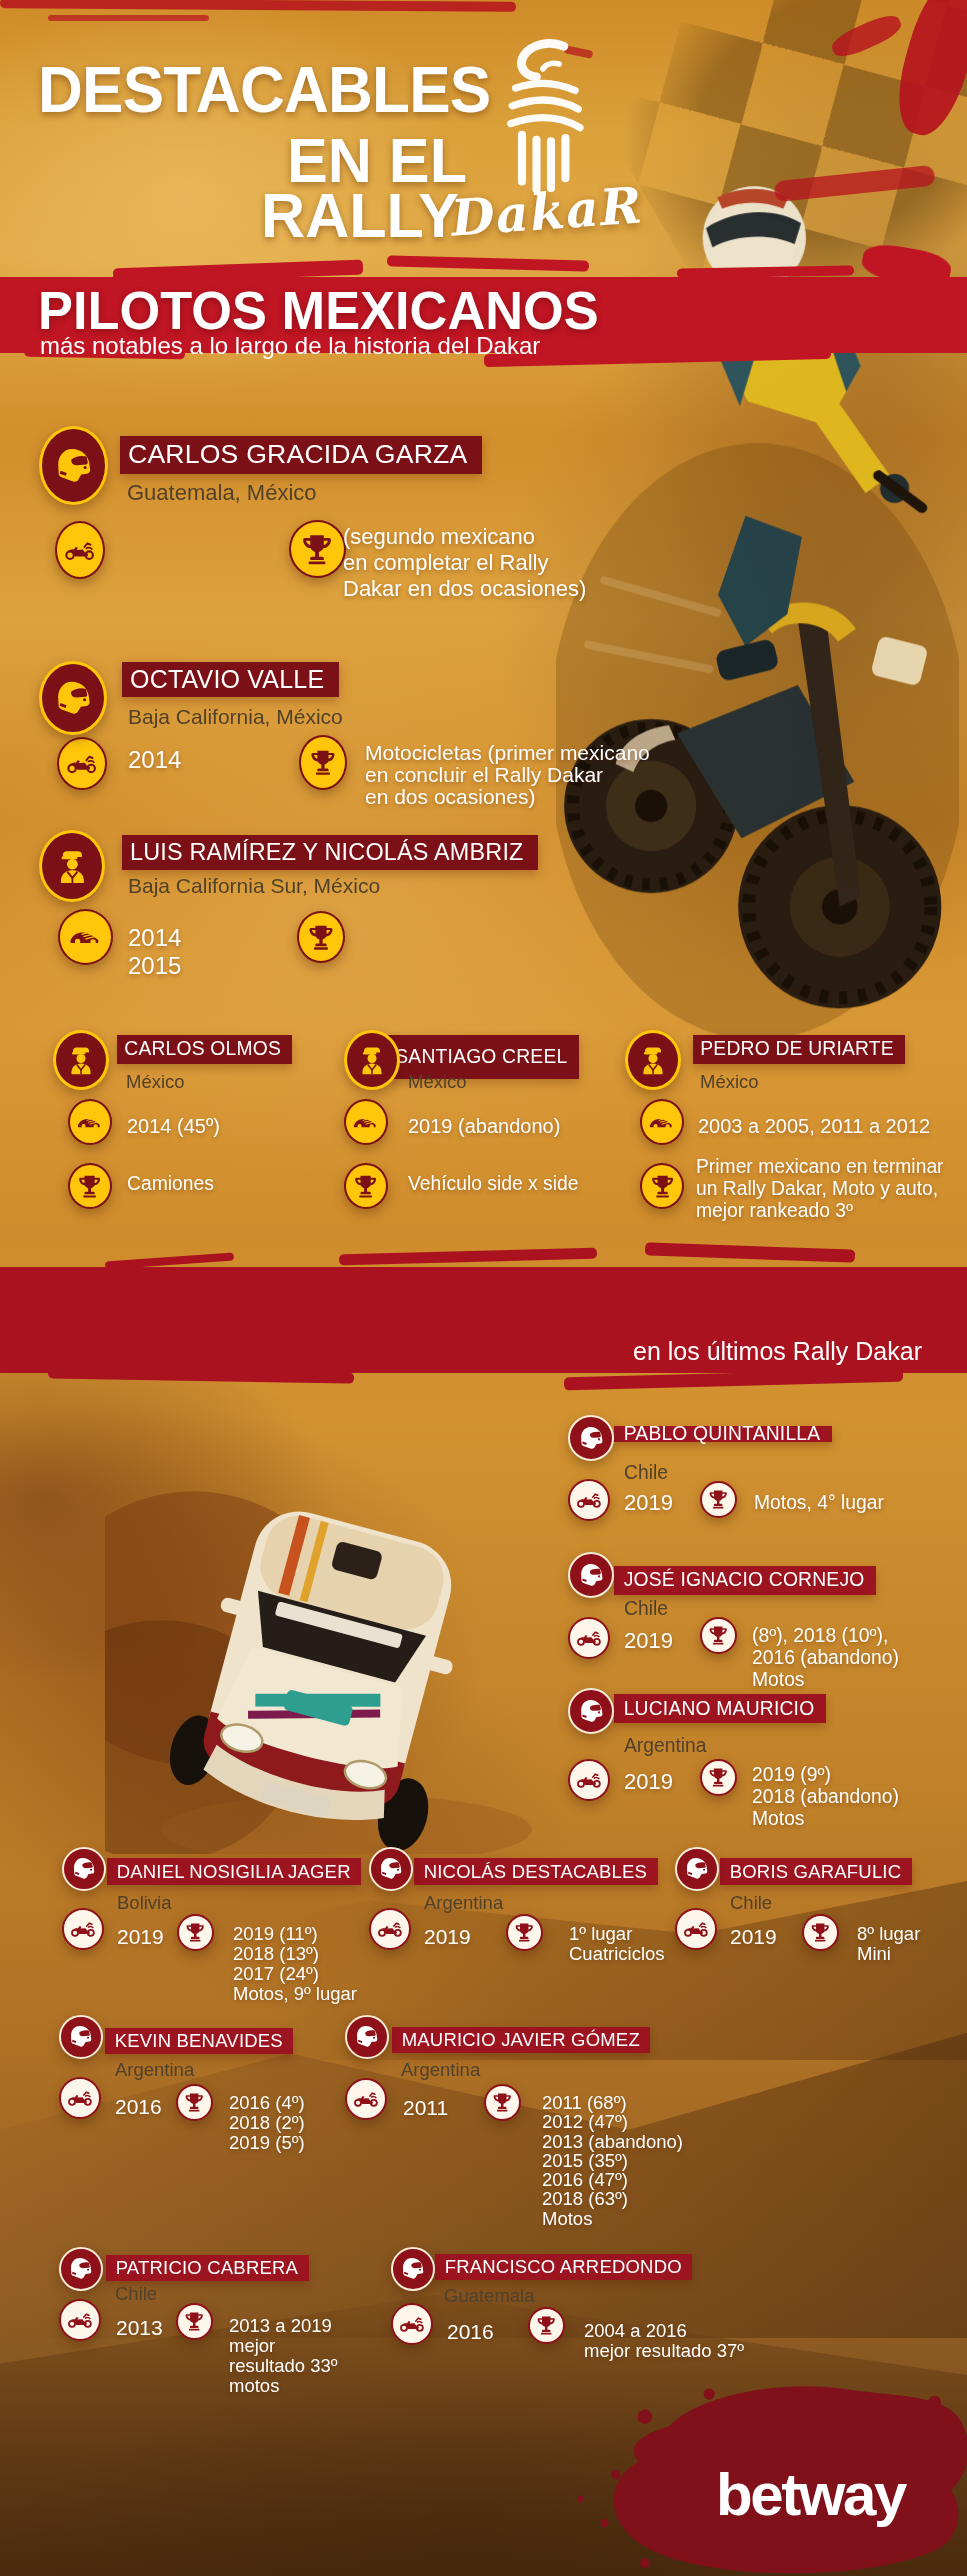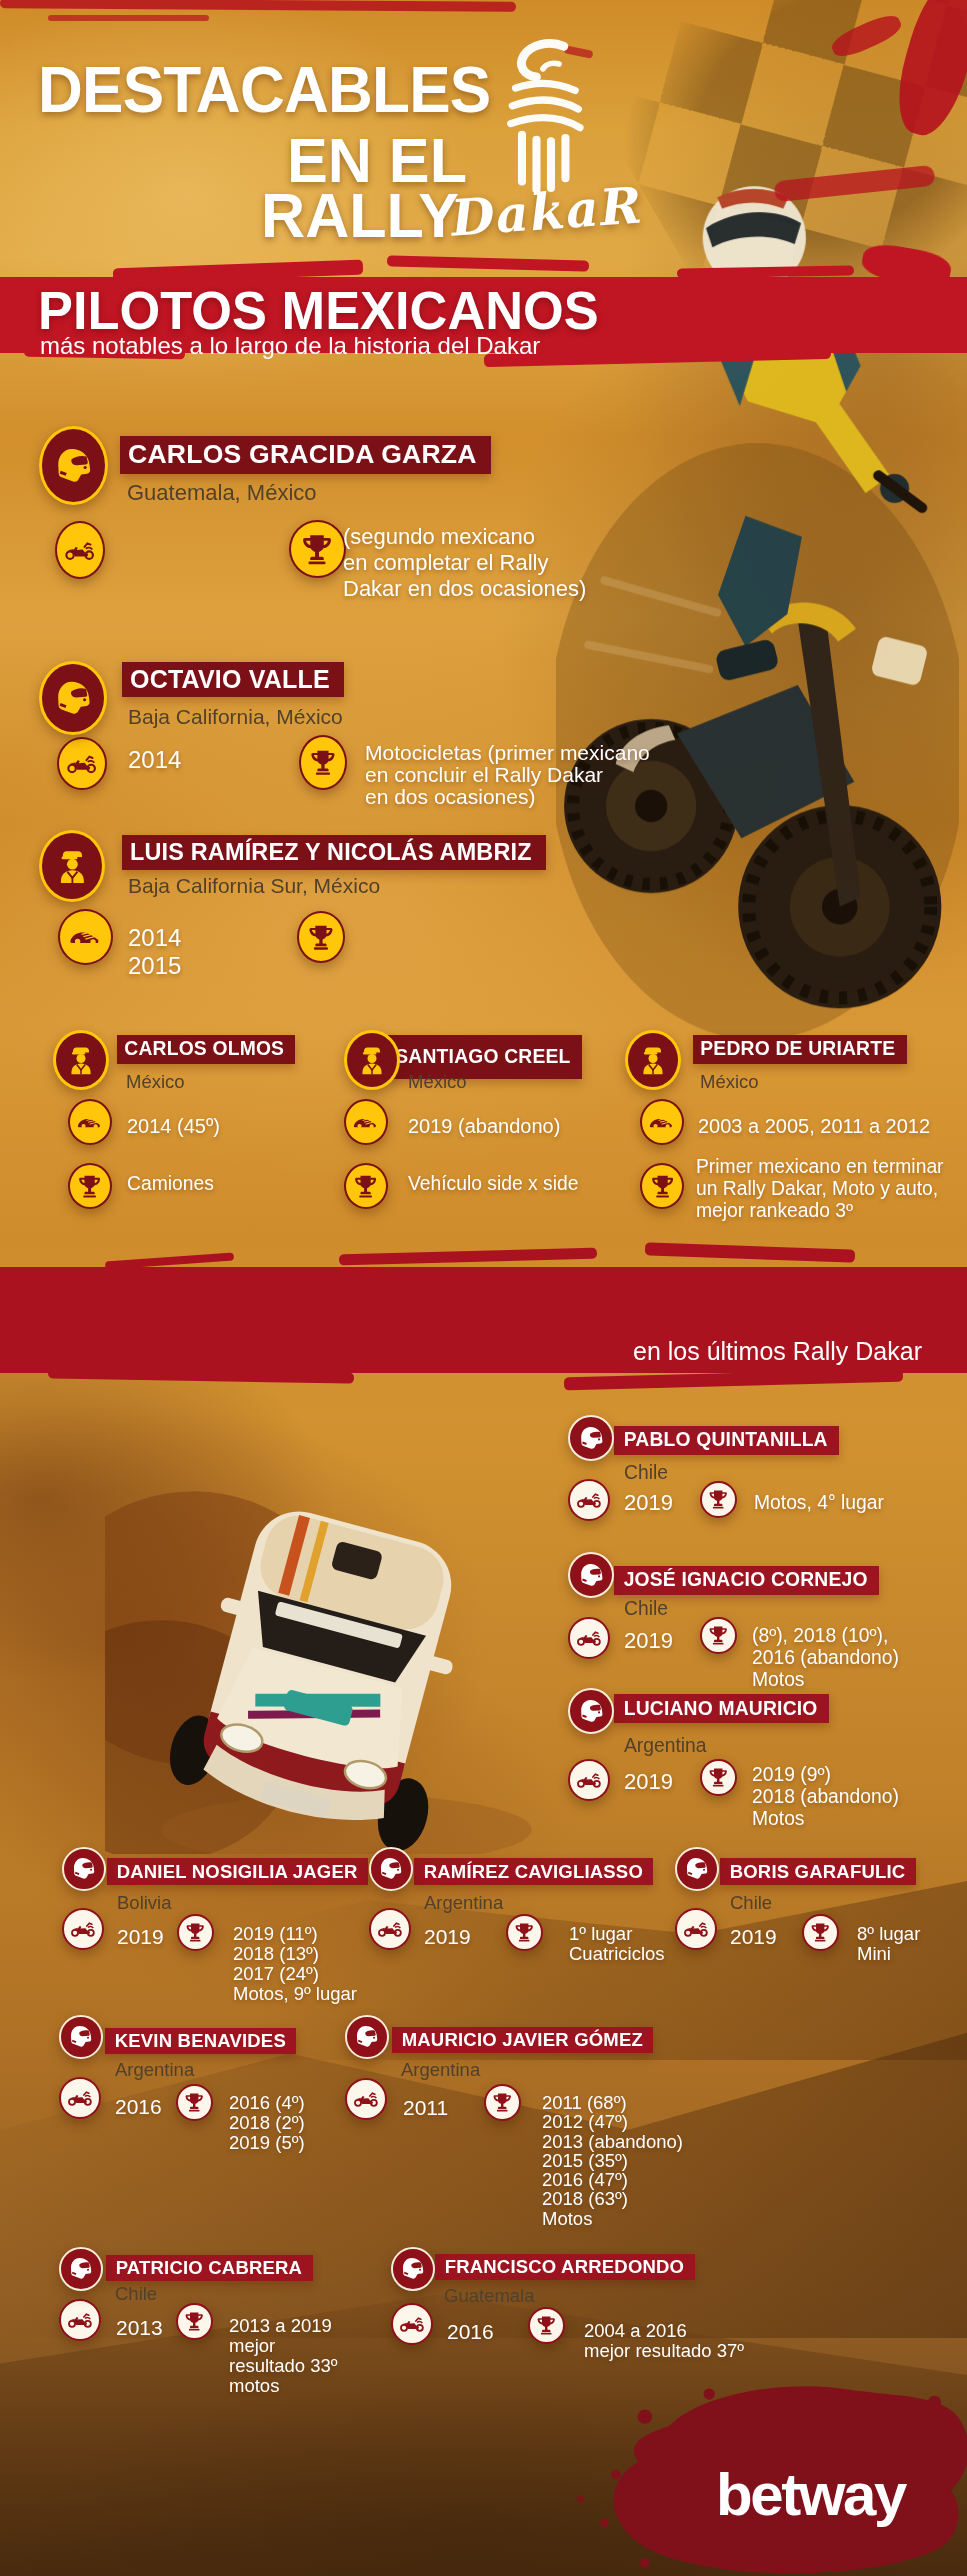--- a/index.html
+++ b/index.html
@@ -41,21 +41,21 @@
   
   .av{position:absolute;border-radius:50%;display:flex;align-items:center;justify-content:center;box-shadow:0 4.8px 11.3px rgba(70,30,0,.35);}
   .av-mx{background:#7b1016;border:3.2px solid #ffc60a;color:#ffc60a;--kn:#7b1016;}
   .st-mx{background:#ffc60a;border:2.4px solid #7b1016;color:#7b1016;--kn:#ffc60a;}
   .av-lt{background:#8e1019;border:2.4px solid #f7ecd9;color:#fff;--kn:#8e1019;}
   .st-lt{background:#fdf6ea;border:2.4px solid #8e1019;color:#8e1019;--kn:#fdf6ea;}
   .ig{width:68%;height:68%;}
   .plate{position:absolute;display:inline-flex;align-items:center;white-space:nowrap;background:#7b1016;color:#fff;
     box-shadow:0 4px 9.7px rgba(90,30,0,.3);}
   .plate-lt{background:#9c1420;}
-  .pname{font-weight:bold;letter-spacing:0.2px;}
+  .pname{font-weight:normal;letter-spacing:0.2px;}
   .loc{position:absolute;color:#51412a;white-space:nowrap;}
   .yrs,.tro{position:absolute;color:#fff;white-space:pre-line;text-shadow:0 1.6px 4px rgba(90,40,0,.4);}
   .px *{box-sizing:border-box;}
   .px{position:absolute;}
   
   .dune{position:absolute;left:0;width:967px;}
   .dune-a{top:1818px;height:242px;background:linear-gradient(105deg, rgba(0,0,0,0) 30%, rgba(112,66,18,.35) 55%, rgba(90,50,14,.5) 100%);
     clip-path:polygon(0 70%,38% 34%,72% 48%,100% 26%,100% 100%,0 100%);}
   .dune-b{top:1991px;height:347px;background:linear-gradient(100deg, rgba(150,96,34,.22), rgba(104,60,18,.48) 60%, rgba(82,46,14,.6));
     clip-path:polygon(0 40%,30% 18%,65% 40%,100% 12%,100% 100%,0 100%);}
@@ -363,21 +363,21 @@
     <div class="br" style="background:#ab1220;left:564px;top:106px;width:339px;height:13px;transform:rotate(-1.5deg)"></div>
     <div class="band-sub" style="right:45px;top:71px;font-size:25px">en los últimos Rally Dakar</div>
   </div>
 
   <div class="px z3" style="left:568px;top:1415px;width:379px;height:121px">
     <div class="av av-lt" style="left:0;top:0;width:46px;height:46px;z-index:2">
         <svg class="ig" viewBox="0 0 64 64">
           <use href="#i-helmet"></use>
         </svg>
       </div>
-    <div class="plate plate-lt" style="left:46px;top:10.5px;height:29px;padding:0 11.3px 0 9.7px">
+    <div class="plate plate-lt" style="left:46px;top:10.5px;height:16px;padding:0 11.3px 0 9.7px">
         <span class="pname" style="font-size:19.3px">PABLO QUINTANILLA</span>
       </div>
     <div class="loc" style="left:56px;top:47px;font-size:19.3px">Chile</div>
     <div class="av st-lt" style="left:0;top:64px;width:42px;height:42px">
         <svg class="ig" viewBox="0 0 72 48">
           <use href="#i-moto"></use>
         </svg>
       </div>
     <div class="yrs" style="left:56px;top:75px;font-size:22px">2019</div>
     <div class="av st-lt" style="left:132px;top:66px;width:37px;height:37px">
@@ -466,21 +466,21 @@
 2017 (24º)
 Motos, 9º lugar</div>
   </div>
   <div class="px z3" style="left:369px;top:1847px;width:298px;height:161px">
     <div class="av av-lt" style="left:0;top:0;width:44px;height:44px;z-index:2">
         <svg class="ig" viewBox="0 0 64 64">
           <use href="#i-helmet"></use>
         </svg>
       </div>
     <div class="plate plate-lt" style="left:45px;top:11.3px;height:26.6px;padding:0 10.5px 0 9.7px">
-        <span class="pname" style="font-size:18.5px">RAMÍREZ CAVIGLIASSO</span>
+        <span class="pname" style="font-size:18.5px">NICOLÁS DESTACABLES</span>
       </div>
     <div class="loc" style="left:55px;top:45px;font-size:18.5px">Argentina</div>
     <div class="av st-lt" style="left:0;top:61px;width:42px;height:42px">
         <svg class="ig" viewBox="0 0 72 48">
           <use href="#i-moto"></use>
         </svg>
       </div>
     <div class="yrs" style="left:55px;top:78px;font-size:21px">2019</div>
     <div class="av st-lt" style="left:137px;top:67px;width:37px;height:37px">
         <svg class="ig" viewBox="0 0 64 64">

